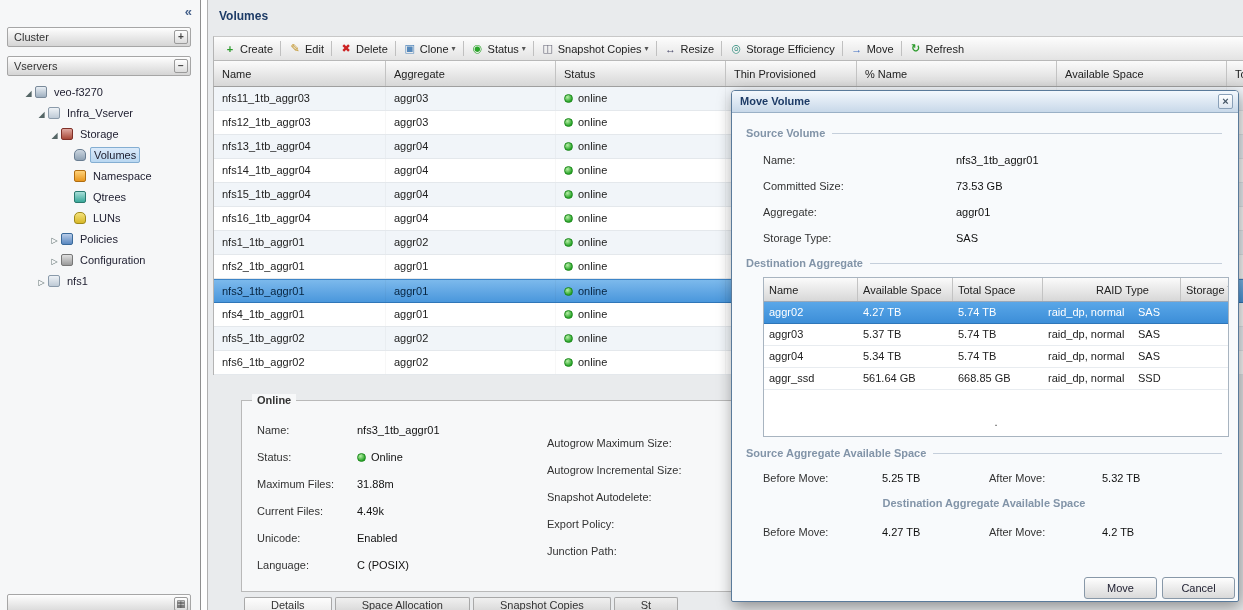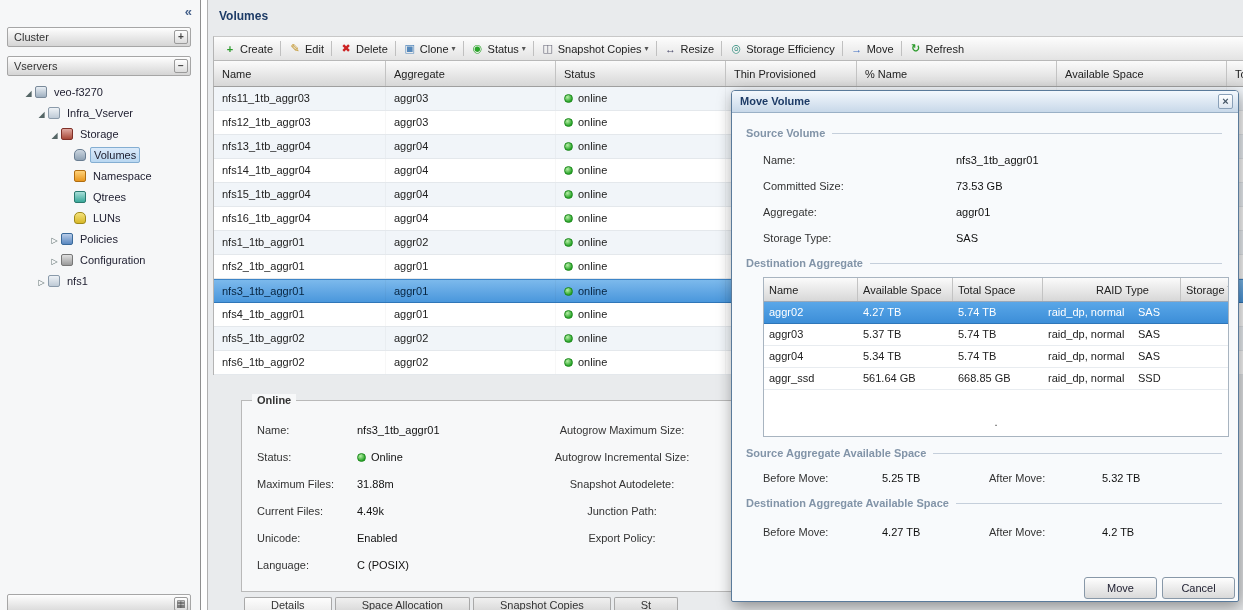--- a/index.html
+++ b/index.html
@@ -61,41 +61,41 @@
   .grid-row{display:flex;height:24px;line-height:23px;border-bottom:1px solid #e4e8ec;background:#fff;}
   .grid-row.alt{background:#f1f5f9;}
   .grid-row.selected{background:linear-gradient(#7cb9ec,#4a97dc);border-top:1px solid #3d85c8;border-bottom:1px solid #2f76b8;color:#06233f;}
   .gcell{flex:0 0 auto;padding:0 8px;overflow:hidden;white-space:nowrap;border-right:1px solid rgba(0,0,0,0.03);}
   .dot{width:9px;height:9px;border-radius:50%;display:inline-block;margin-right:5px;vertical-align:-1px;
     background:radial-gradient(circle at 35% 30%,#b8f0a8,#2aa52a 70%);border:1px solid #1d8a1d;}
 
   #general-box{position:absolute;left:33px;right:6px;top:400px;height:192px;background:#f7f8f9;border:1px solid #b9b9b9;}
   #general-title{position:absolute;left:10px;top:-7px;background:#f7f8f9;padding:0 5px;font-weight:bold;color:#333;}
   #gen-left{position:absolute;left:15px;top:16px;}
-  #gen-right{position:absolute;left:305px;top:16px;text-align:center;}
+  #gen-right{position:absolute;left:305px;top:29px;}
   .gen-row{height:27px;line-height:27px;white-space:nowrap;}
   .gen-label{display:inline-block;color:#333;}
   .gen-value{color:#111;}
 
   #bottom-tabs{position:absolute;left:36px;top:597px;display:flex;}
   .btab{height:16px;line-height:15px;padding:0 26px;margin-right:3px;color:#333;white-space:nowrap;
     background:linear-gradient(#f0f0f0,#d6d6d6);border:1px solid #a8a8a8;border-bottom:none;border-radius:2px 2px 0 0;cursor:pointer;}
   .btab.active{background:linear-gradient(#fdfdfd,#ebebeb);}
 
   
   #dialog{position:absolute;left:731px;top:90px;width:508px;height:512px;background:#f8fafc;
     border:1px solid #5a7a9a;border-radius:4px 4px 2px 2px;box-shadow:2px 5px 16px rgba(0,0,0,.4);z-index:20;}
   #dlg-title{height:22px;line-height:21px;padding:0 8px;font-weight:bold;color:#1d3b66;
     background:linear-gradient(#f3f8fd,#c8d8e9);border-bottom:1px solid #9ab0c6;border-radius:3px 3px 0 0;}
   .dlg-close{position:absolute;right:5px;top:3px;width:15px;height:15px;line-height:13px;text-align:center;
     border:1px solid #8aa0b8;border-radius:2px;background:linear-gradient(#fff,#dde6f0);color:#456;font-weight:bold;font-size:11px;cursor:pointer;}
   .dlg-section{position:absolute;left:14px;right:16px;display:flex;align-items:center;gap:7px;
     color:#8294a8;font-weight:bold;}
   .sec-rule{flex:1;height:1px;background:#c5cfdb;}
-  #sec-sv{top:36px;}  #sec-da{top:166px;}  #sec-ss{top:356px;}  #sec-ds{top:406px;}
+  #sec-sv{top:36px;}  #sec-da{top:166px;}  #sec-ss{top:356px;}  #sec-ds{top:406px;flex-direction:column;}
   #sv-fields{position:absolute;left:0;right:0;top:57px;}
   .dlg-field{position:relative;height:26px;}
   .dlg-flabel{position:absolute;left:31px;top:6px;color:#333;}
   .dlg-fvalue{position:absolute;left:224px;top:6px;color:#111;}
 
   #dest-table{position:absolute;left:31px;top:186px;width:466px;height:160px;background:#fff;border:1px solid #a8b4c0;overflow:hidden;}
   #dest-header{display:flex;height:24px;background:linear-gradient(#fbfbfb,#d7d7d7);border-bottom:1px solid #9aa8b8;}
   .dh-cell{flex:0 0 auto;padding:6px 5px 0 5px;border-right:1px solid #c3c3c3;overflow:hidden;white-space:nowrap;color:#222;}
   .dest-row{display:flex;height:22px;line-height:21px;border-bottom:1px solid #e8ecf0;background:#fff;}
   .dest-row.selected{background:linear-gradient(#5aa7e8,#3c8ed8);color:#fff;border-bottom:1px solid #2f76b8;}
@@ -327,22 +327,22 @@
           <div class="gen-row"><span class="gen-label" style="width: 100px;">Status:</span><span class="dot"></span><span class="gen-value">Online</span></div>
           <div class="gen-row"><span class="gen-label" style="width: 100px;">Maximum Files:</span><span class="gen-value">31.88m</span></div>
           <div class="gen-row"><span class="gen-label" style="width: 100px;">Current Files:</span><span class="gen-value">4.49k</span></div>
           <div class="gen-row"><span class="gen-label" style="width: 100px;">Unicode:</span><span class="gen-value">Enabled</span></div>
           <div class="gen-row"><span class="gen-label" style="width: 100px;">Language:</span><span class="gen-value">C (POSIX)</span></div>
         </div>
       <div id="gen-right">
           <div class="gen-row"><span class="gen-label" style="width: 150px;">Autogrow Maximum Size:</span><span class="gen-value"></span></div>
           <div class="gen-row"><span class="gen-label" style="width: 150px;">Autogrow Incremental Size:</span><span class="gen-value"></span></div>
           <div class="gen-row"><span class="gen-label" style="width: 150px;">Snapshot Autodelete:</span><span class="gen-value"></span></div>
+          <div class="gen-row"><span class="gen-label" style="width: 150px;">Export Policy:</span><span class="gen-value"></span></div>
           <div class="gen-row"><span class="gen-label" style="width: 150px;">Junction Path:</span><span class="gen-value"></span></div>
-          <div class="gen-row"><span class="gen-label" style="width: 150px;">Export Policy:</span><span class="gen-value"></span></div>
         </div>
     </div>
 
     <div id="bottom-tabs">
         <div class="btab active">Details</div>
         <div class="btab">Space Allocation</div>
         <div class="btab">Snapshot Copies</div>
         <div class="btab">St</div>
       </div>
   </div>

